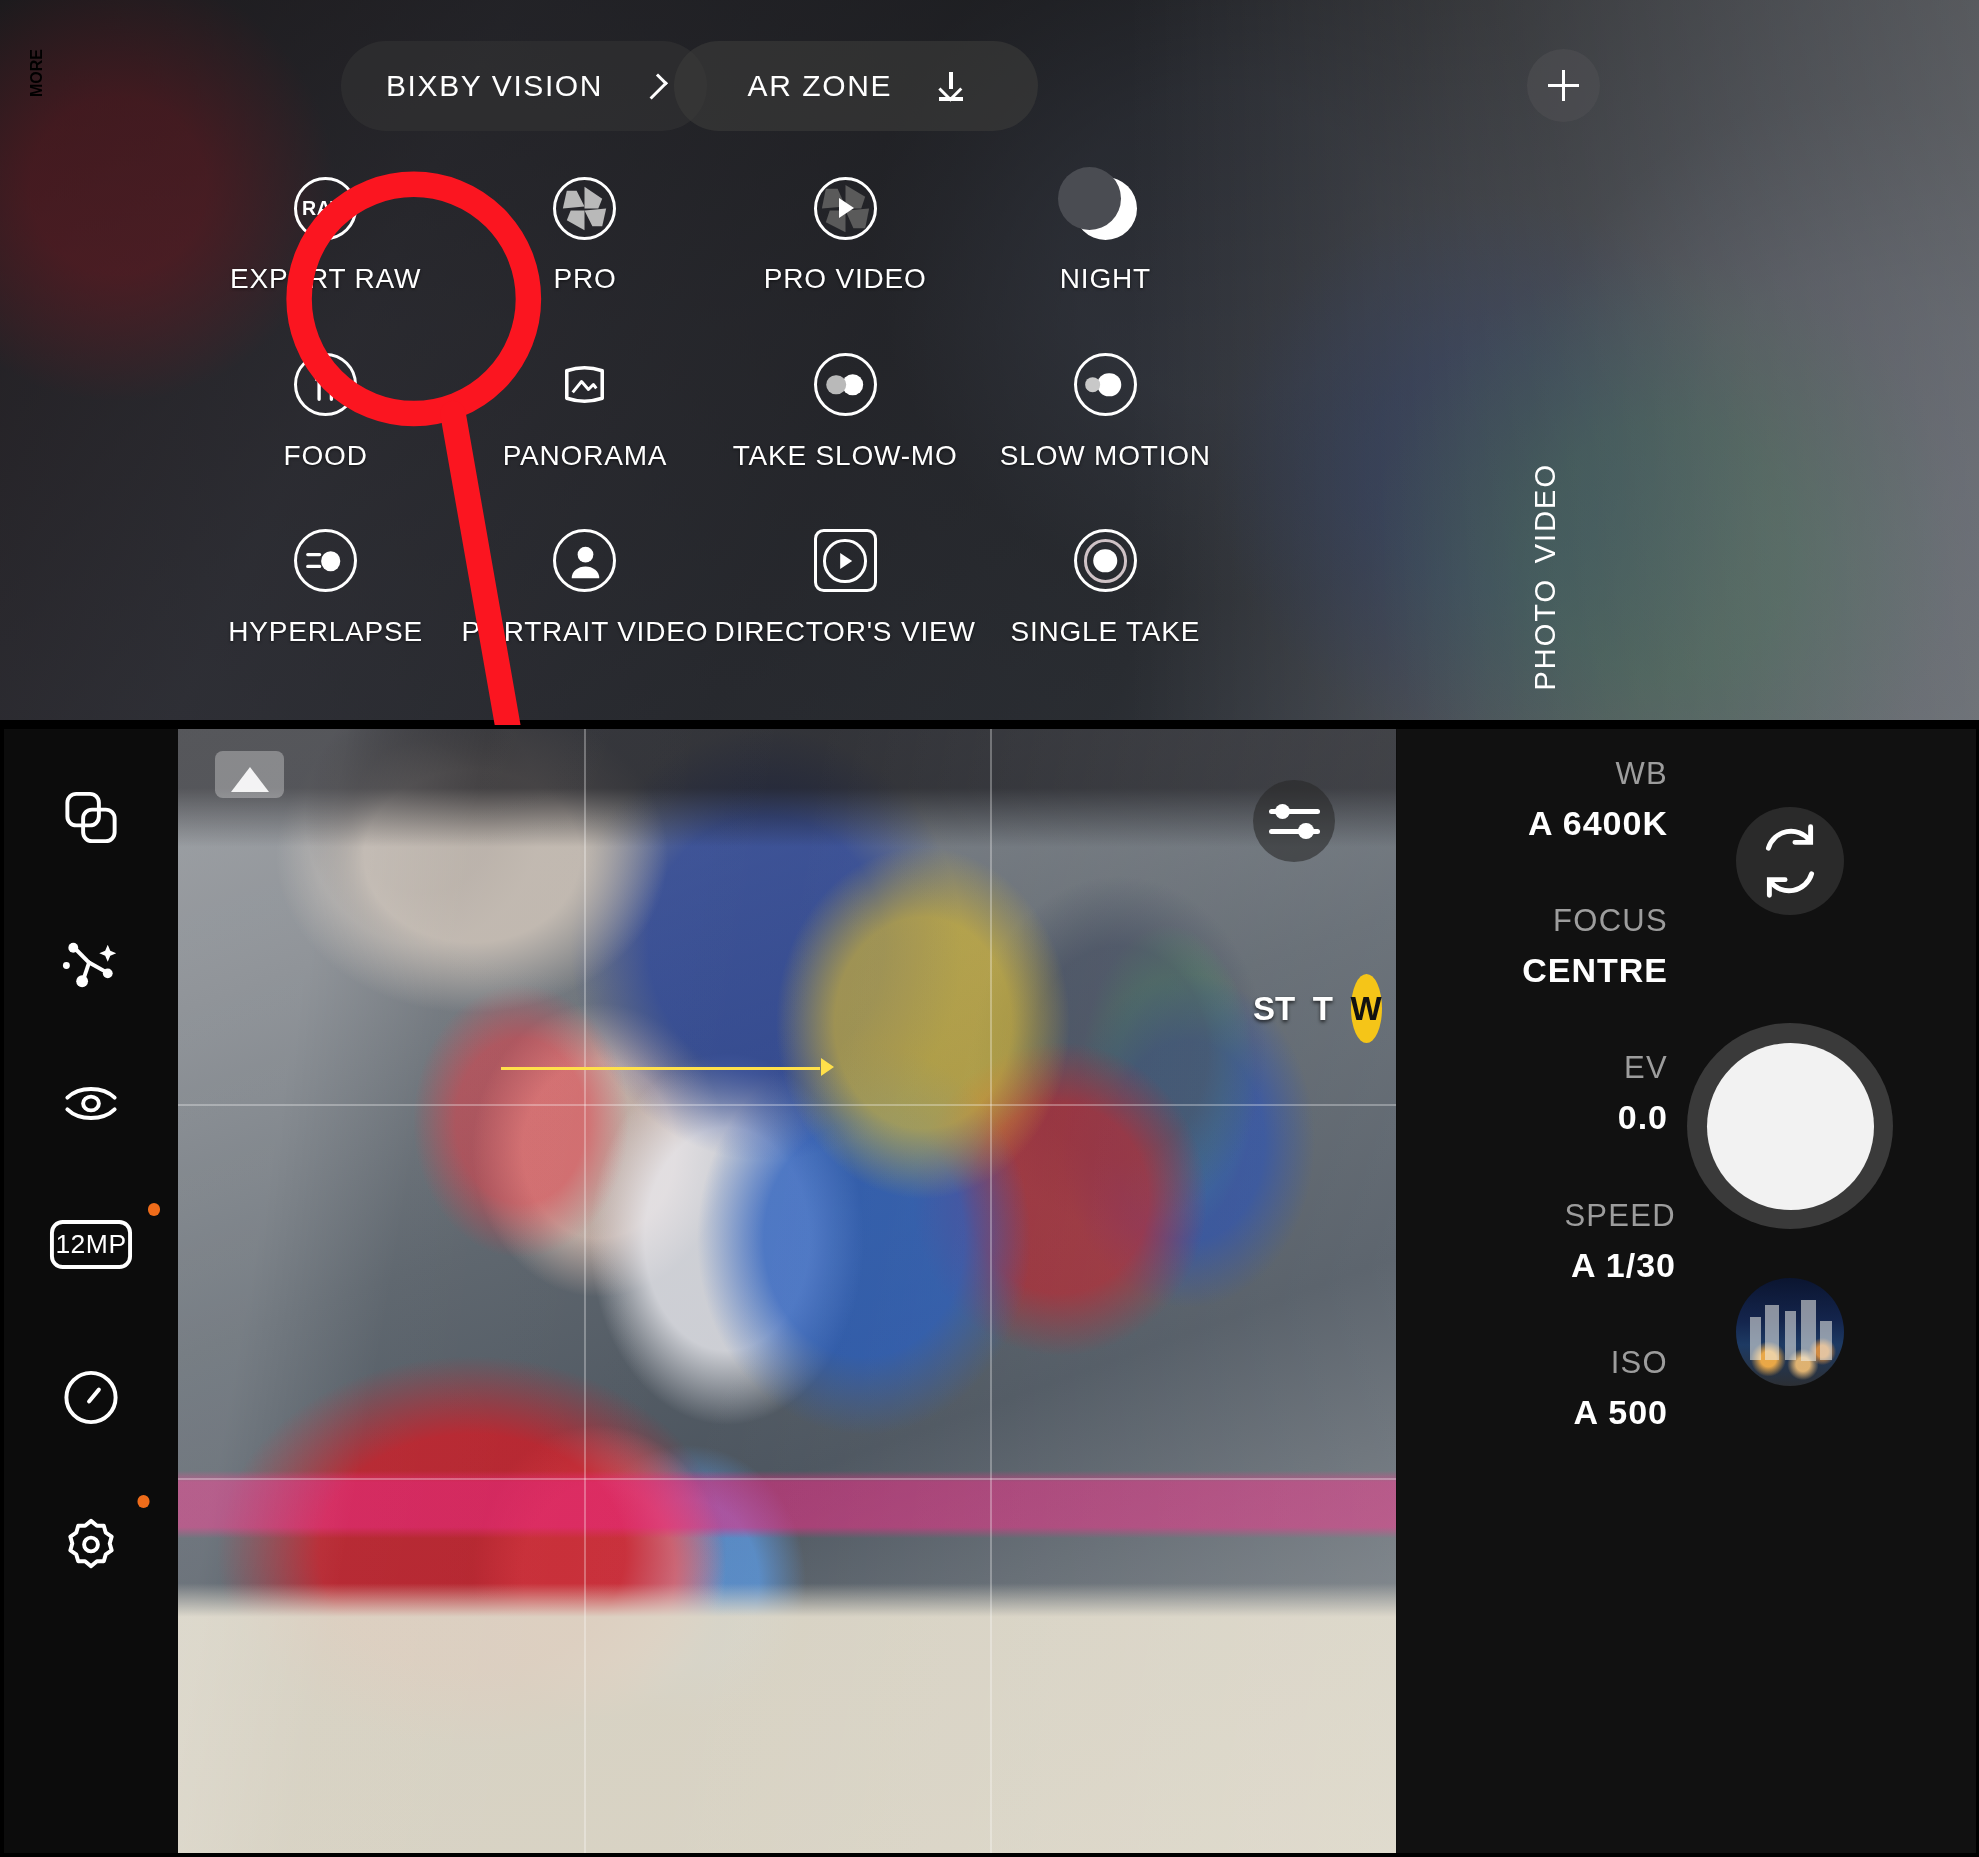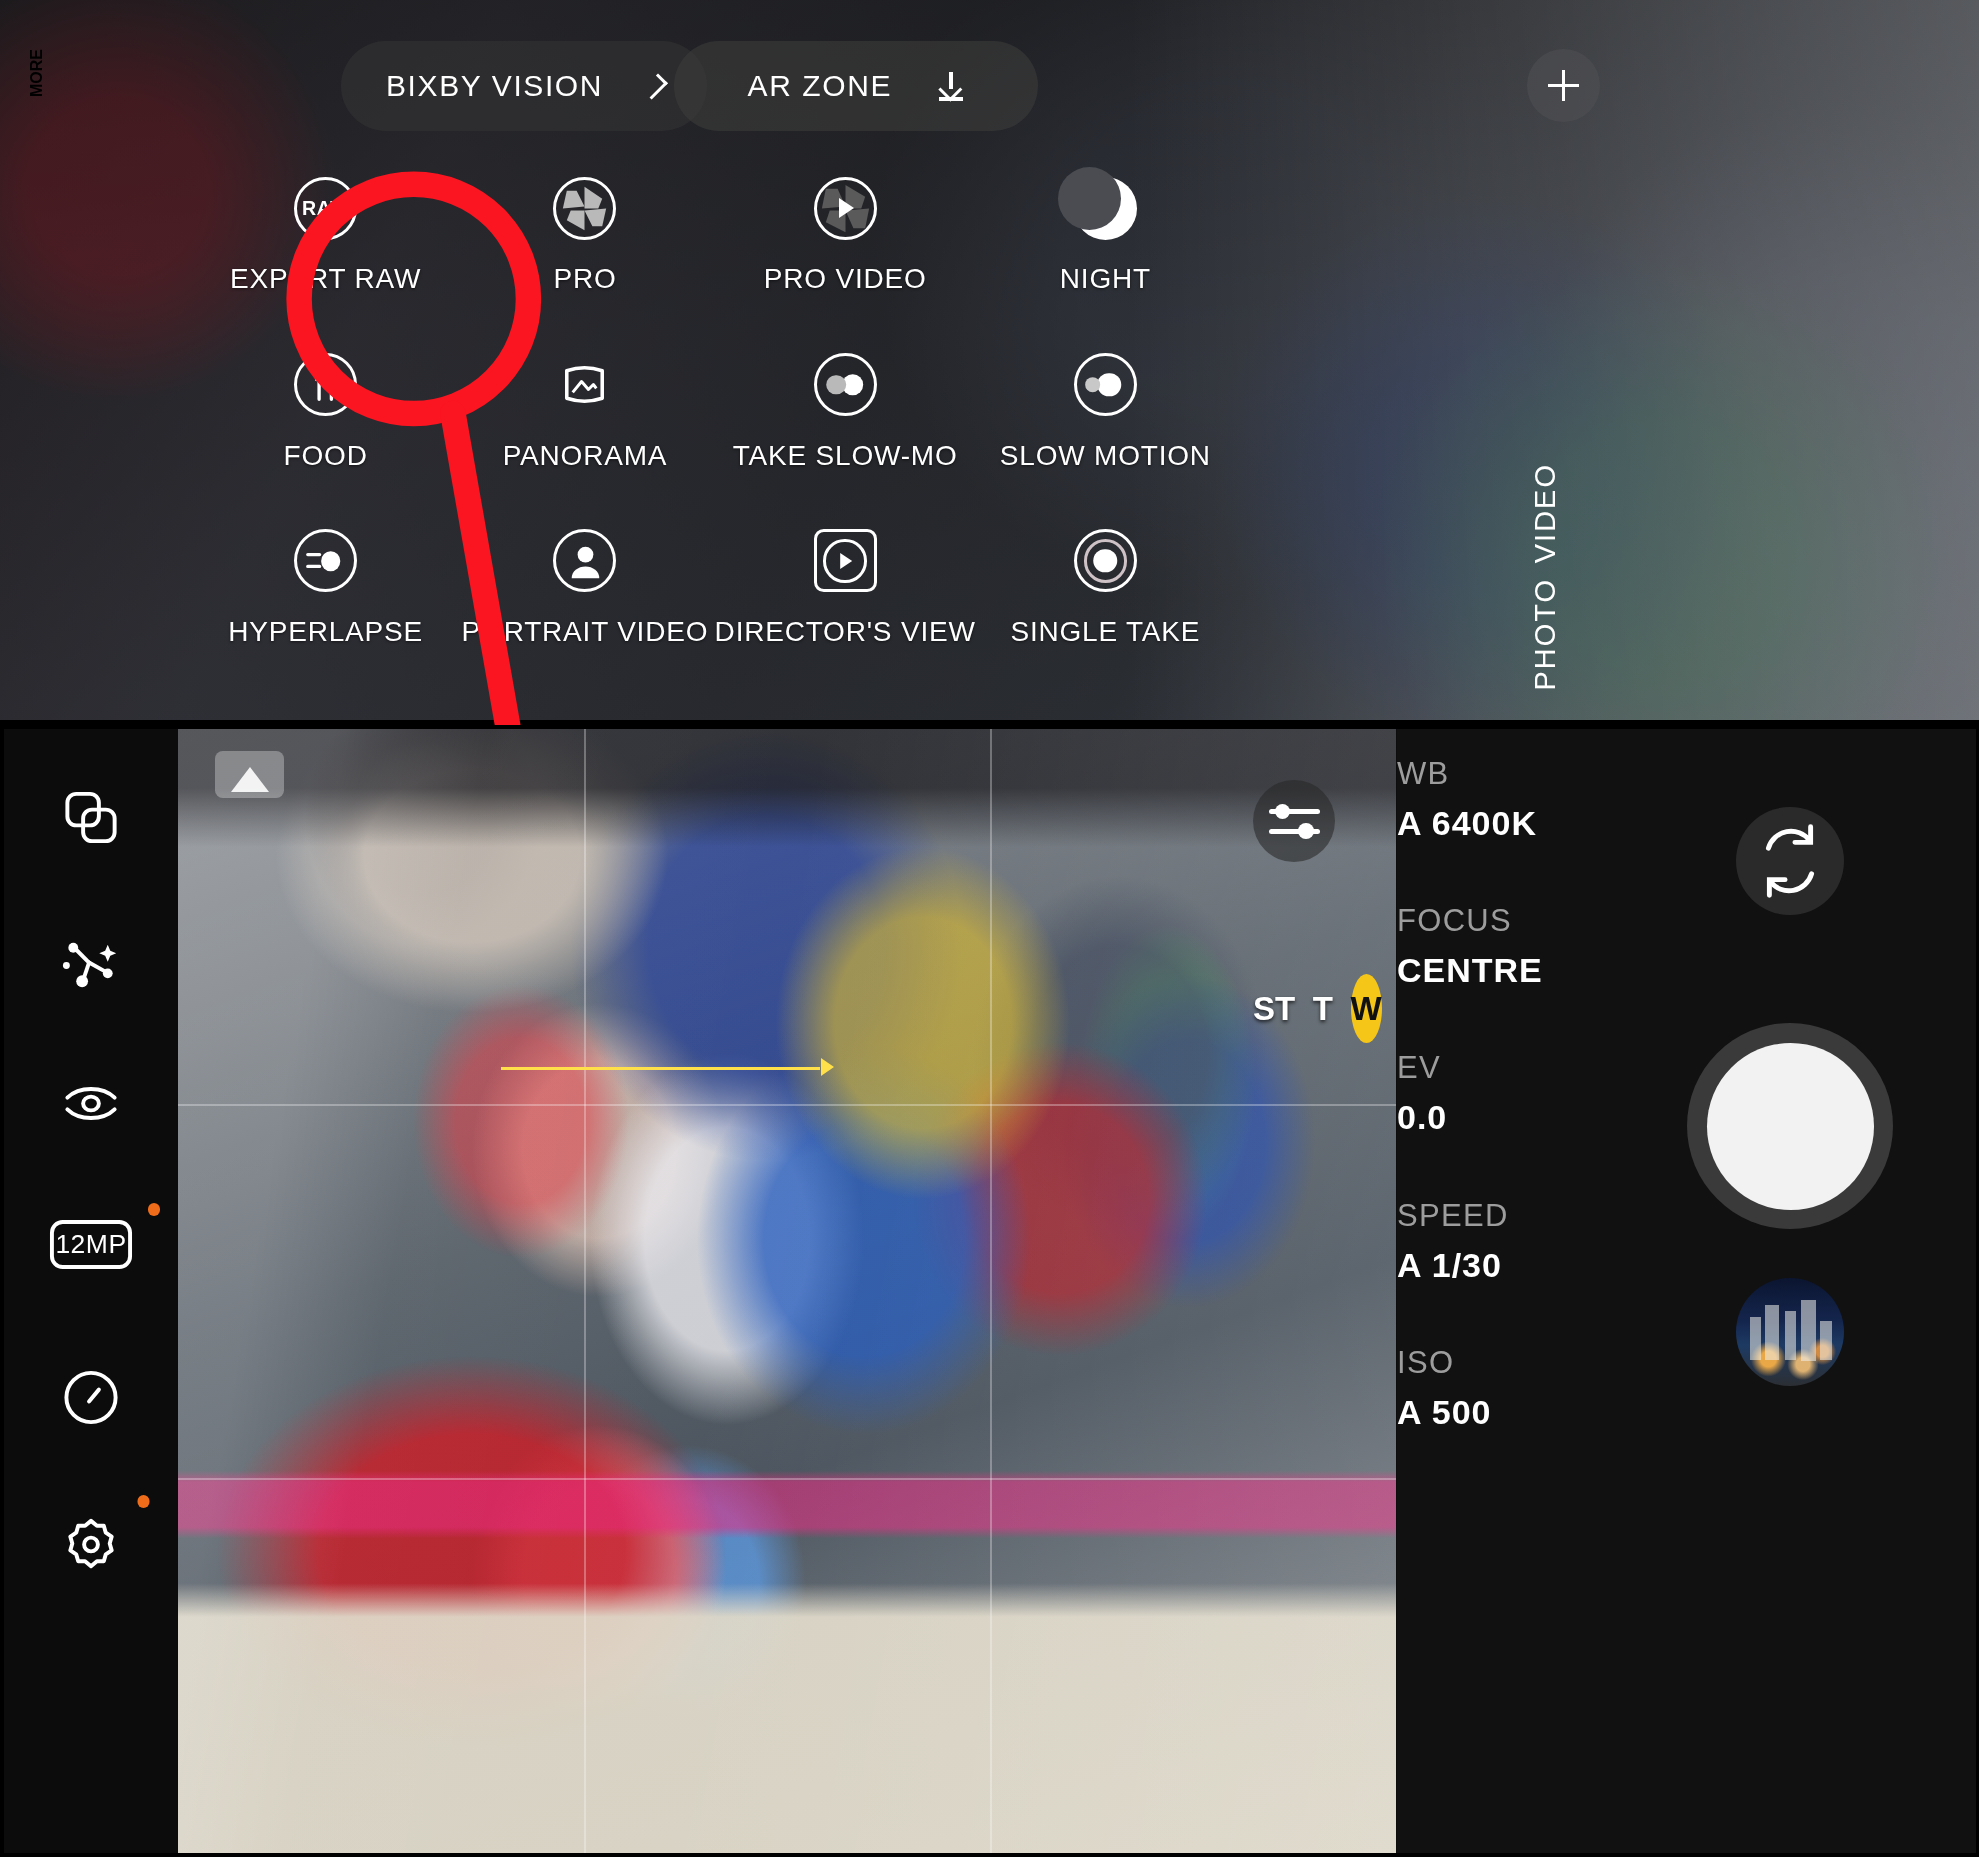--- a/index.html
+++ b/index.html
@@ -120,27 +120,27 @@
   #focusline{position:absolute;left:323px;top:338px;width:319px;height:2.9px;background:#ffe04a;}
   #focusline::after{content:"";position:absolute;right:-13.7px;top:-8.8px;width:0;height:0;border-left:13.7px solid #ffe04a;border-top:9.8px solid transparent;border-bottom:9.8px solid transparent;}
 
   
   #lenses{position:absolute;right:61px;top:245px;width:82px;display:flex;flex-direction:row;align-items:center;gap:17.6px;}
   .lens{width:82px;height:69px;display:flex;align-items:center;justify-content:center;color:#fff;font-size:33px;font-weight:bold;text-shadow:0 2px 3.9px rgba(0,0,0,.7);}
   .lens.sel{width:69px;height:69px;border-radius:50%;background:#f5c518;color:#111;text-shadow:none;}
 
   
   #ctrl{position:absolute;left:1393px;top:0;width:582px;height:100%;background:#111;}
-  .cgroup{position:absolute;left:0;width:265px;text-align:left;}
+  .cgroup{position:absolute;left:6px;width:265px;text-align:right;}
   .ck{color:#9d9d9d;font-size:31px;letter-spacing:1.3px;}
   .cv{color:#fff;font-size:34px;font-weight:bold;letter-spacing:1px;margin-top:11.8px;}
   #g-wb{top:27.4px;}
   #g-focus{top:174px;}
   #g-ev{top:321px;}
-  #g-speed{top:469px;}
+  #g-speed{top:469px;margin-left:8px;}
   #g-iso{top:616px;}
 
   #flipbtn{position:absolute;left:339px;top:78px;width:108px;height:108px;border-radius:50%;background:#2a2a2a;}
   #shutter{position:absolute;left:290px;top:294px;width:206px;height:206px;border-radius:50%;background:#3a3a3a;
            display:flex;align-items:center;justify-content:center;}
   #shutter .inner{width:167px;height:167px;border-radius:50%;background:#f2f2f2;}
   #thumb{position:absolute;left:339px;top:549px;width:108px;height:108px;border-radius:50%;overflow:hidden;
          background:
            radial-gradient(circle at 30% 75%, rgba(255,180,70,.9) 0 7.8px, rgba(255,180,70,0) 17.6px),
            radial-gradient(circle at 62% 80%, rgba(255,200,120,.85) 0 6.9px, rgba(255,200,120,0) 15.7px),

